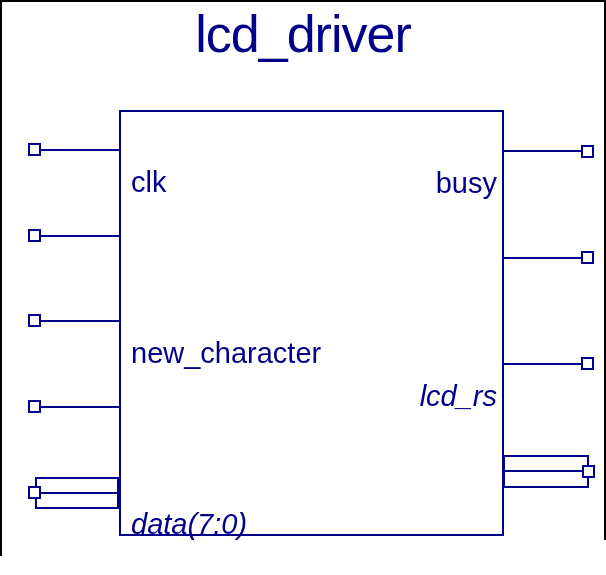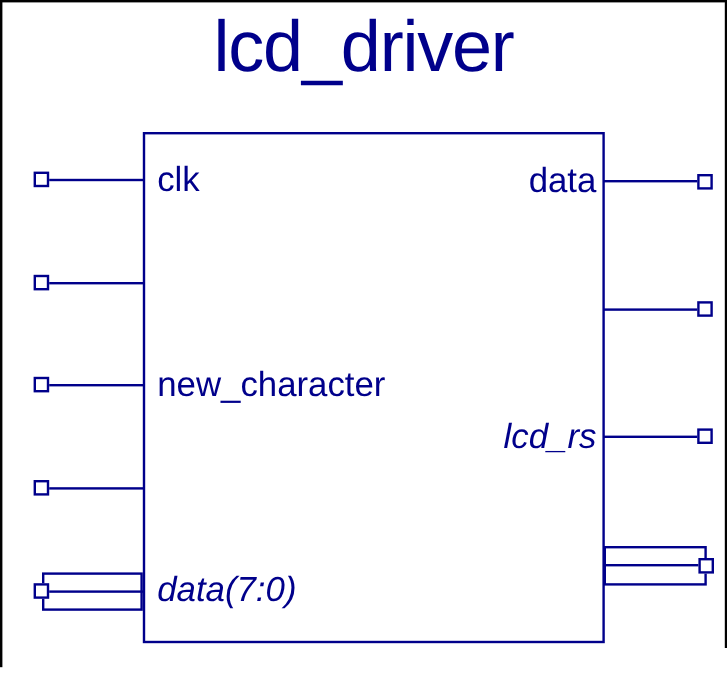--- a/index.html
+++ b/index.html
@@ -20,21 +20,21 @@
   .frame-edge { position: absolute; background: var(--frame); }
   .frame-top   { left: 0; top: 0; width: 606px; height: 2px; }
   .frame-left  { left: 0; top: 0; width: 2px; height: 556px; }
   .frame-right { left: 604px; top: 0; width: 2px; height: 540px; }
 
   .title {
     position: absolute;
     left: 0; top: 4px;
     width: 606px;
     text-align: center;
-    font-size: 60px;
+    font-size: 52px;
     letter-spacing: -1px;
     color: var(--ink);
     white-space: nowrap;
   }
 
   .block {
     position: absolute;
     left: 119px; top: 110px;
     width: 385px; height: 426px;
     border: 2px solid var(--ink);
@@ -56,20 +56,21 @@
     background: transparent;
   }
 
   .pin-label {
     position: absolute;
     color: var(--ink);
     font-size: 29px;
     line-height: 1;
     white-space: nowrap;
     transform: translateY(-52%);
+    margin-top: 32px;
   }
   .pin-label.right { text-align: right; }
 </style>
 </head>
 <body>
 
 <div class="canvas">
 
   <div class="frame-edge frame-top"></div>
   <div class="frame-edge frame-left"></div>
@@ -93,21 +94,21 @@
   <div class="wire" style="left:34px; top:406px; width:86px;"></div>
   <div class="pad" style="left:28px; top:400px;"></div>
 
   <div class="bus-rect" style="left:35px; top:477px; width:84px; height:32px;"></div>
   <div class="wire" style="left:30px; top:492px; width:90px;"></div>
   <div class="pad" style="left:28px; top:486px;"></div>
   <div class="pin-label" style="left:131px; top:493px;font-style:italic;">data(7:0)</div>
 
   <div class="wire" style="left:503px; top:150px; width:82px;"></div>
   <div class="pad" style="left:581px; top:145px;"></div>
-  <div class="pin-label right" style="right:109px; top:152px;">data</div>
+  <div class="pin-label right" style="right:109px; top:152px;">busy</div>
 
   <div class="wire" style="left:503px; top:257px; width:82px;"></div>
   <div class="pad" style="left:581px; top:251px;"></div>
 
   <div class="wire" style="left:503px; top:363px; width:82px;"></div>
   <div class="pad" style="left:581px; top:357px;"></div>
   <div class="pin-label right" style="right:109px; top:365px;font-style:italic;">lcd_rs</div>
 
   <div class="bus-rect" style="left:503px; top:455px; width:86px; height:33px;"></div>
   <div class="wire" style="left:503px; top:470px; width:90px;"></div>

